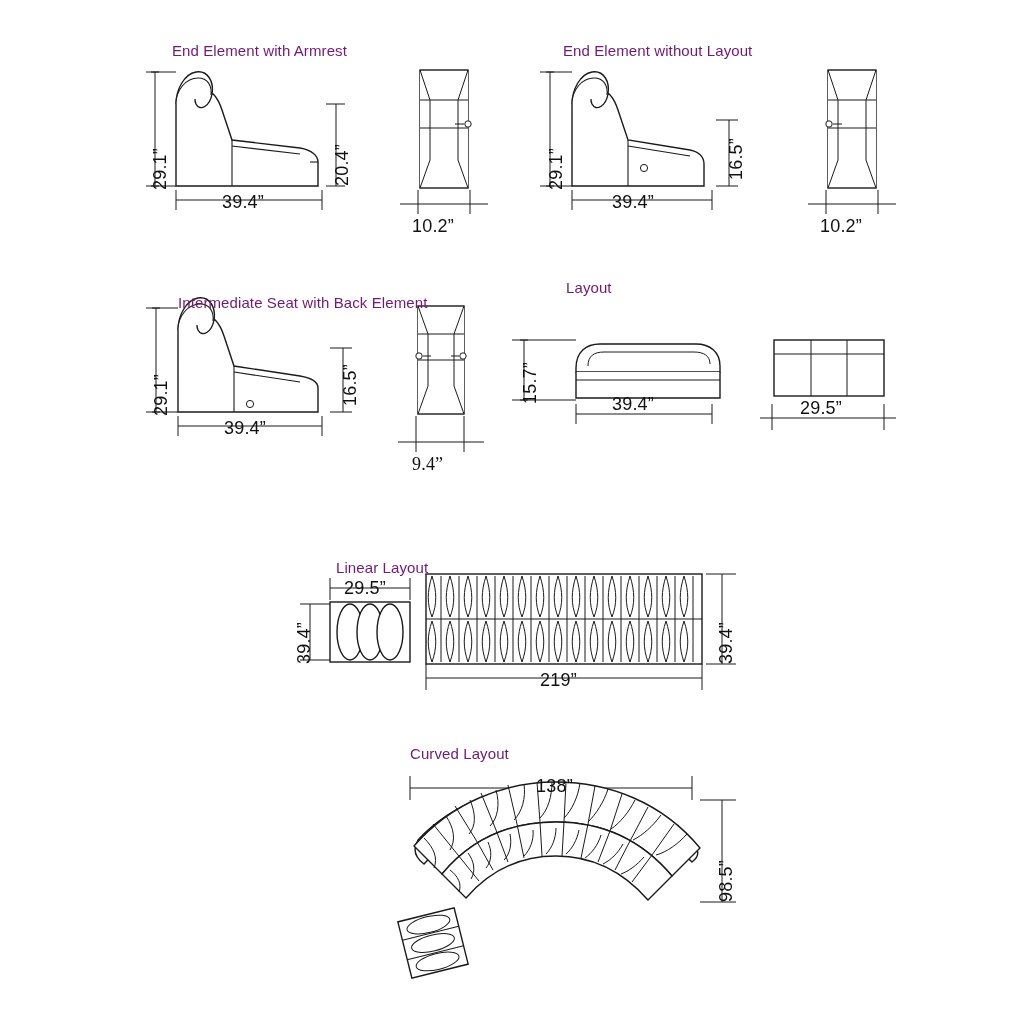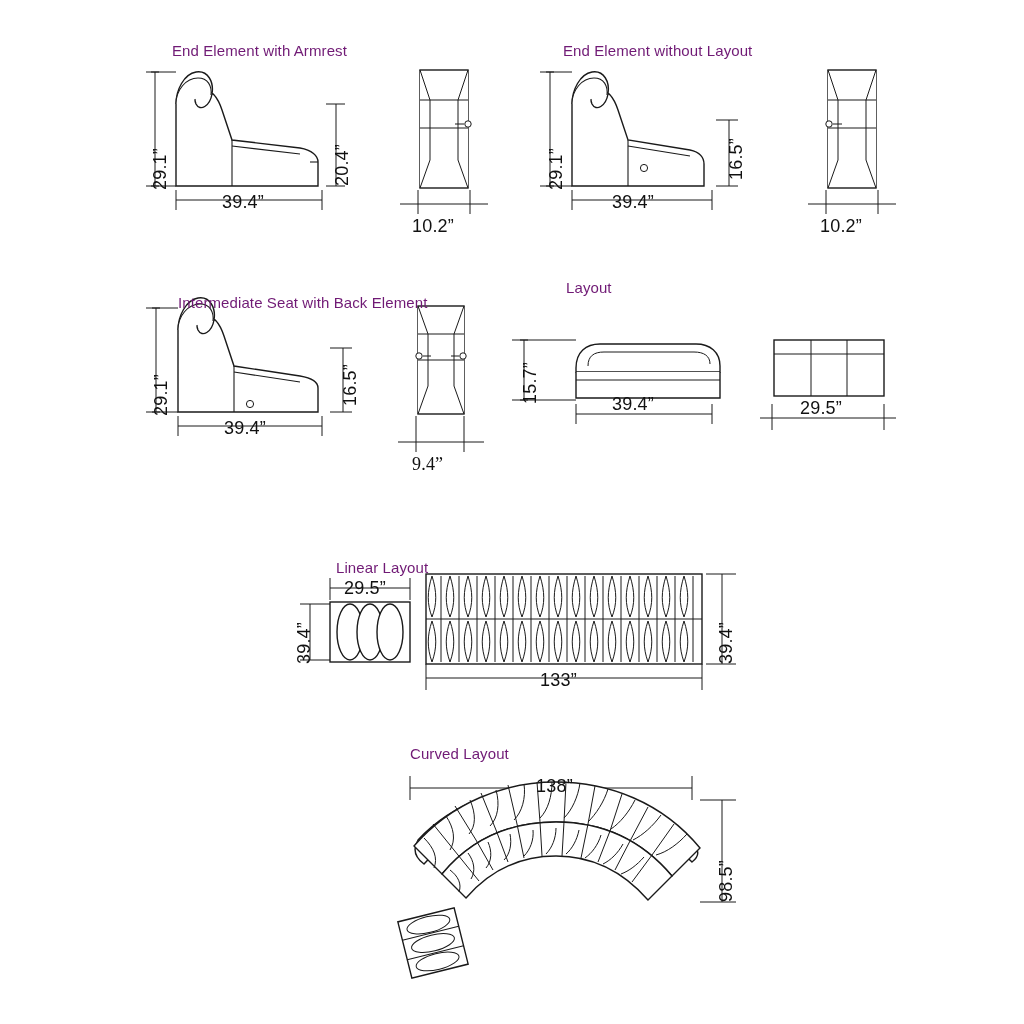--- a/index.html
+++ b/index.html
@@ -394,20 +394,20 @@
   <div class="dim" style="left:412px; top:454px;font-family:Liberation Serif, serif;">9.4”</div>
 
   <div class="title" style="left:566px; top:279px;">Layout</div>
   <div class="dim v" style="left:520px; top:404px;">15.7”</div>
   <div class="dim" style="left:612px; top:394px;">39.4”</div>
   <div class="dim" style="left:800px; top:398px;">29.5”</div>
 
   <div class="title" style="left:336px; top:545px;margin-top:14px;">Linear Layout</div>
   <div class="dim" style="left:344px; top:578px;">29.5”</div>
   <div class="dim v" style="left:294px; top:664px;">39.4”</div>
-  <div class="dim" style="left:540px; top:670px;">133”</div>
+  <div class="dim" style="left:540px; top:670px;">219”</div>
   <div class="dim v" style="left:716px; top:664px;">39.4”</div>
 
   <div class="title" style="left:410px; top:745px;">Curved Layout</div>
   <div class="dim" style="left:536px; top:776px;text-align:center;">138”</div>
   <div class="dim v" style="left:716px; top:902px;">98.5”</div>
 
 </div>
 
 </body></html>

